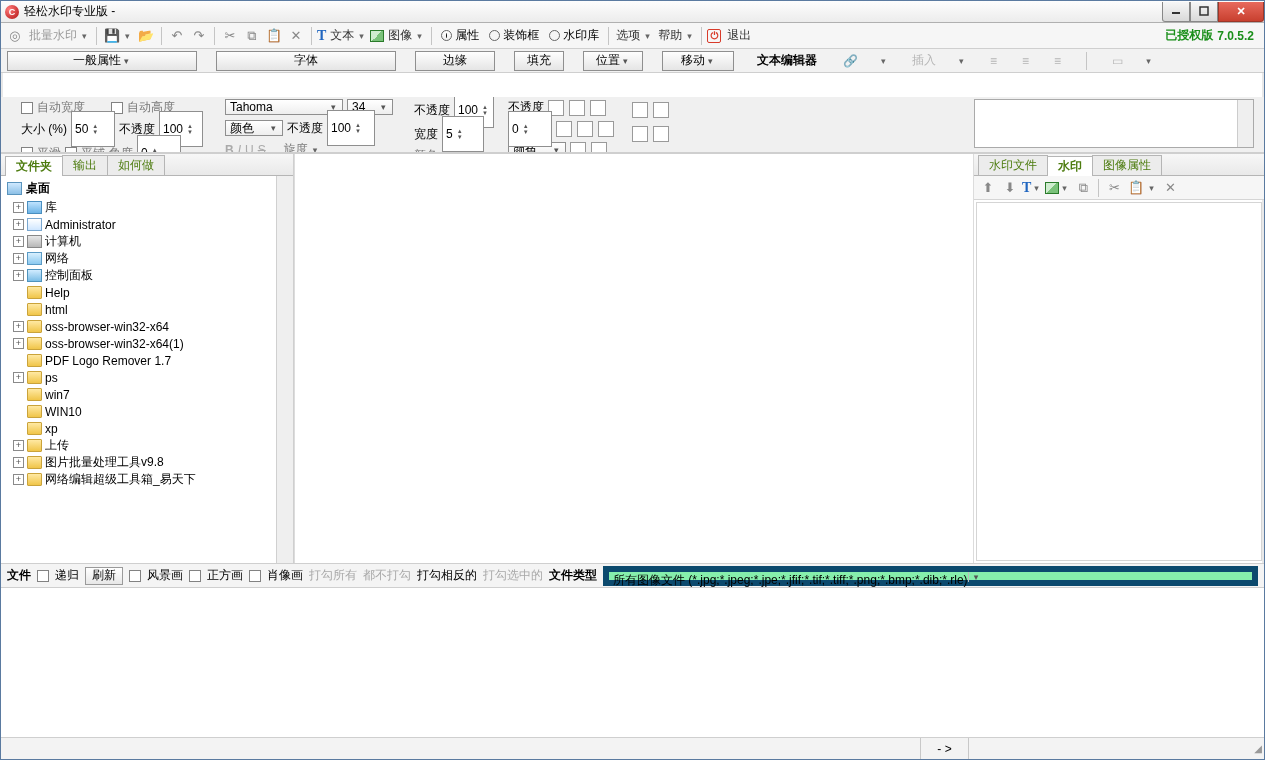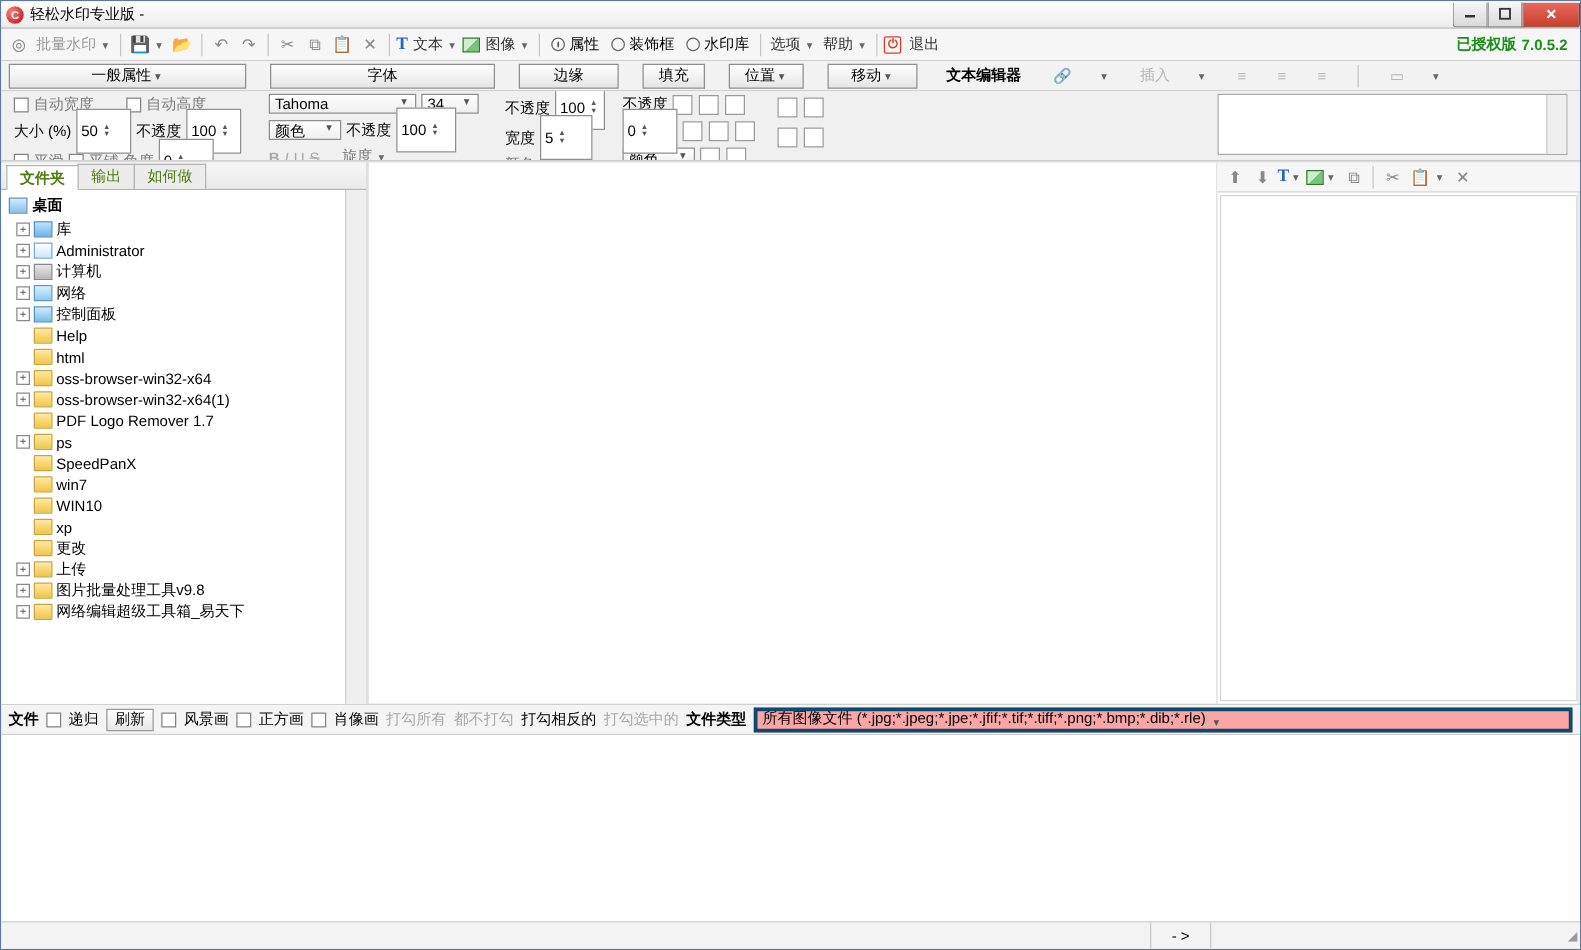--- a/index.html
+++ b/index.html
@@ -94,31 +94,32 @@
   display:flex; align-items:center; justify-content:center;
   padding:0 4px;
 }
 .dd { width:10px; font-size:9px; color:#555; padding-left:3px; }
 .tool-ghost { color:#b5b5b5; padding:0 3px; font-size:12px; }
 
 .prop-area {
   height: 56px;
   background:#f0f0f0;
   border-bottom:1px solid #cfcfcf;
-  display:flex; gap:4px; padding:2px 10px;
+  display:flex; gap:4px; padding:2px 20px;
   overflow:hidden;
   position:relative;
+  margin-top:24px;
 }
 .prop-col { display:flex; flex-direction:column; gap:2px; }
 .prop-row { display:flex; align-items:center; gap:4px; height:22px; }
 .chk { width:12px; height:12px; border:1px solid #828282; background:#fff; display:inline-block; flex:0 0 auto;}
 .lbl { color:#7a7a7a; }
 .sel {
   height:16px; border:1px solid #8f8f8f; background:linear-gradient(#fff,#eee);
-  display:flex; align-items:flex-start; padding:0 4px; font-size:12px;
+  display:flex; align-items:center; padding:0 4px; font-size:12px;
 }
 .sel .dd { margin-left:auto; }
 .spn {
   height:36px; border:1px solid #8f8f8f; background:#fff;
   display:flex; align-items:center; padding:0 3px; font-size:12px;
   position:relative;
 }
 .spn .arrs { margin-left:4px; display:flex;flex-direction:column; font-size:6px; line-height:6px; color:#555;}
 .big-edit {
   position:absolute; right:10px; top:2px; bottom:4px;
@@ -201,22 +202,22 @@
   height:24px; display:flex; align-items:center; gap:6px;
   padding:0 6px; border-top:1px solid #cfcfcf;
   background:#f4f4f4;
 }
 .filebar .btn3 {
   height:18px; border:1px solid #9a9a9a; background:linear-gradient(#fff,#e7e7e7);
   padding:0 6px; font-size:12px; display:flex; align-items:center;
 }
 .filebar .dis { color:#a8a8a8; }
 .ft-input {
-  flex:1; height:20px; border:3px solid #0c4a6e; background:#fca5a5;
-  display:flex; align-items:flex-end; padding:0 4px; font-size:12px;
+  flex:1; height:20px; border:6px solid #0c4a6e; background:#86efac;
+  display:flex; align-items:flex-start; padding:0 4px; font-size:12px;
 }
 .ft-dd { width:16px; border-left:1px solid #bbb; text-align:center; font-size:9px; color:#555; }
 
 .listarea {
   height:150px; background:#fff; border-top:1px solid #cfcfcf;
 }
 
 .statusbar {
   height:22px; border-top:1px solid #cfcfcf;
   background:#f3f3f3;
@@ -564,41 +565,31 @@
                 <span>PDF Logo Remover 1.7</span>
               </div>
               <div class="node" style="padding-left: 12px;">
                 <span class="exp">+</span>
                 <span class="fico folder"></span>
                 <span>ps</span>
               </div>
               <div class="node" style="padding-left: 12px;">
                 <span class="exp none"></span>
                 <span class="fico folder"></span>
-                <span>SpeedPanX</span>
+                <span>win7</span>
               </div>
               <div class="node" style="padding-left: 12px;">
                 <span class="exp none"></span>
                 <span class="fico folder"></span>
-                <span>win7</span>
+                <span>WIN10</span>
               </div>
               <div class="node" style="padding-left: 12px;">
                 <span class="exp none"></span>
                 <span class="fico folder"></span>
-                <span>WIN10</span>
-              </div>
-              <div class="node" style="padding-left: 12px;">
-                <span class="exp none"></span>
-                <span class="fico folder"></span>
                 <span>xp</span>
-              </div>
-              <div class="node" style="padding-left: 12px;">
-                <span class="exp none"></span>
-                <span class="fico folder"></span>
-                <span>更改</span>
               </div>
               <div class="node" style="padding-left: 12px;">
                 <span class="exp">+</span>
                 <span class="fico folder"></span>
                 <span>上传</span>
               </div>
               <div class="node" style="padding-left: 12px;">
                 <span class="exp">+</span>
                 <span class="fico folder"></span>
                 <span>图片批量处理工具v9.8</span>
@@ -610,20 +601,25 @@
               </div>
             </div>
         </div>
         <div class="vsb"></div>
       </div>
     </div>
 
     <div class="canvas"></div>
 
     <div class="right-panel">
+      <div class="right-tabs">
+        <div class="tab">水印文件</div>
+        <div class="tab active">水印</div>
+        <div class="tab">图像属性</div>
+      </div>
       <div class="r-toolbar">
         <span class="tb-ico">⬆</span>
         <span class="tb-ico">⬇</span>
         <span class="t-icon-T">T</span>
         <span class="tb-drop">▾</span>
         <span class="t-icon-img"></span>
         <span class="tb-drop">▾</span>
         <span class="tb-ico">⧉</span>
         <span class="tb-sep"></span>
         <span class="tb-ico">✂</span>

